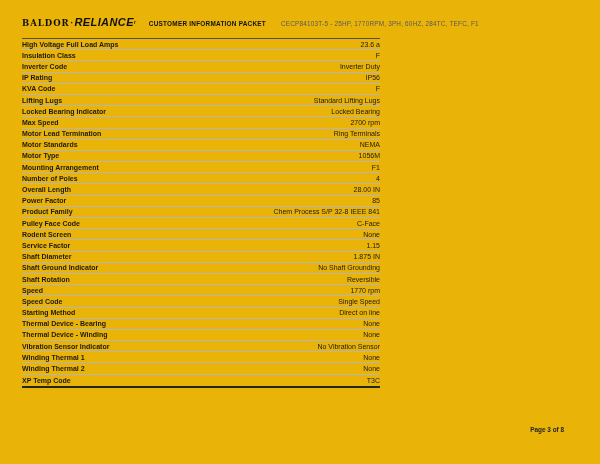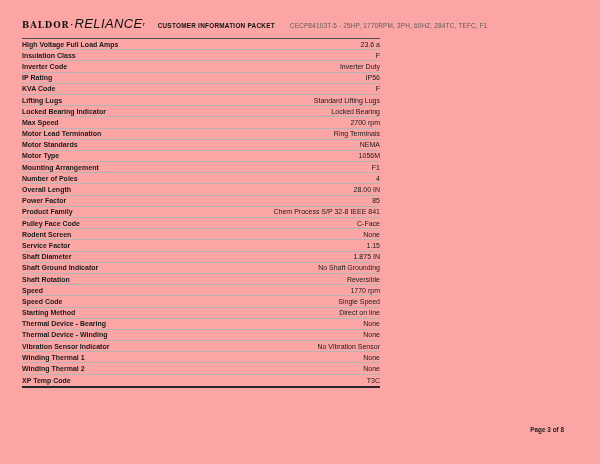--- a/index.html
+++ b/index.html
@@ -6,21 +6,21 @@
   body {
     width: 600px; height: 464px;
     background: #ffffff;
     font-family: "Liberation Sans", sans-serif;
     color: #1a1a1a;
     overflow: hidden;
   }
   .page {
     position: relative;
     width: 600px; height: 464px;
-    background: #fca5a5;
+    background: #eab308;
   }
 
   
   .header {
     position: absolute;
     left: 22px; top: 16px;
     display: flex;
     align-items: baseline;
     white-space: nowrap;
   }
@@ -33,23 +33,23 @@
     color: #111;
   }
   .logo-dot {
     font-weight: bold;
     font-size: 8.5px;
     margin: 0 1px;
     color: #111;
   }
   .logo-reliance {
     font-family: "Liberation Sans", sans-serif;
-    font-weight: normal;
+    font-weight: bold;
     font-style: italic;
-    font-size: 13px;
+    font-size: 11px;
     letter-spacing: 0.4px;
     color: #111;
   }
   .logo-mark {
     font-family: "Liberation Sans", sans-serif;
     font-weight: bold;
     font-style: italic;
     font-size: 5px;
     position: relative;
     top: -2px;

